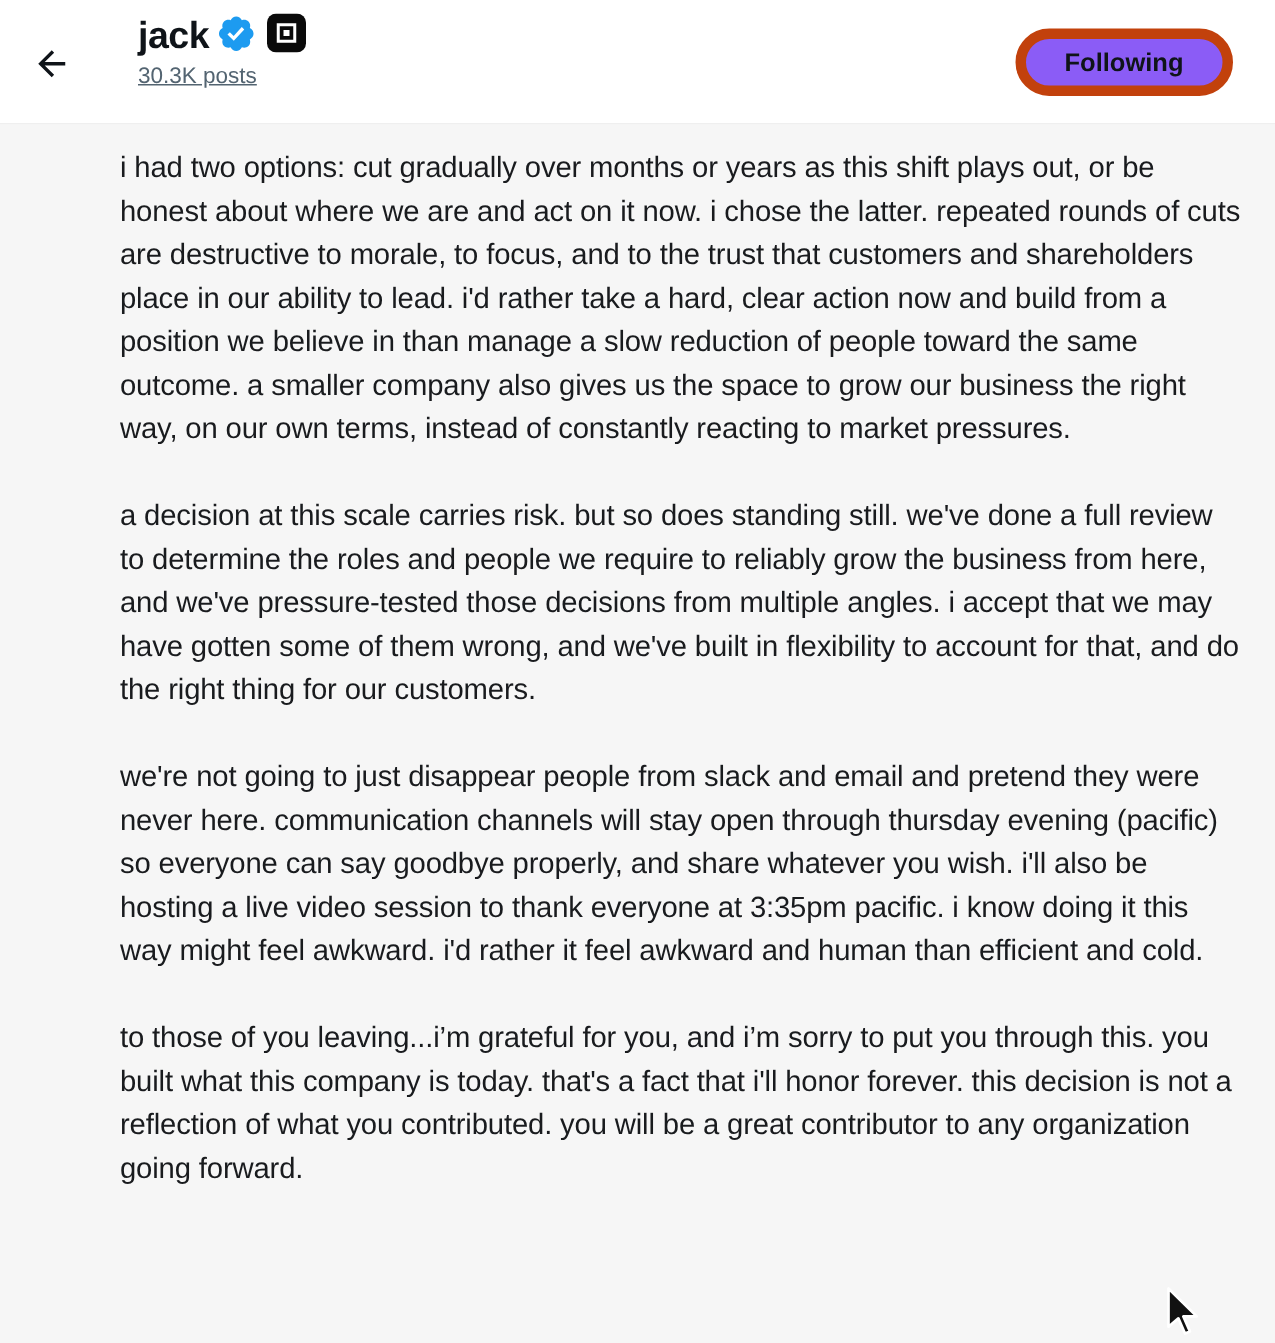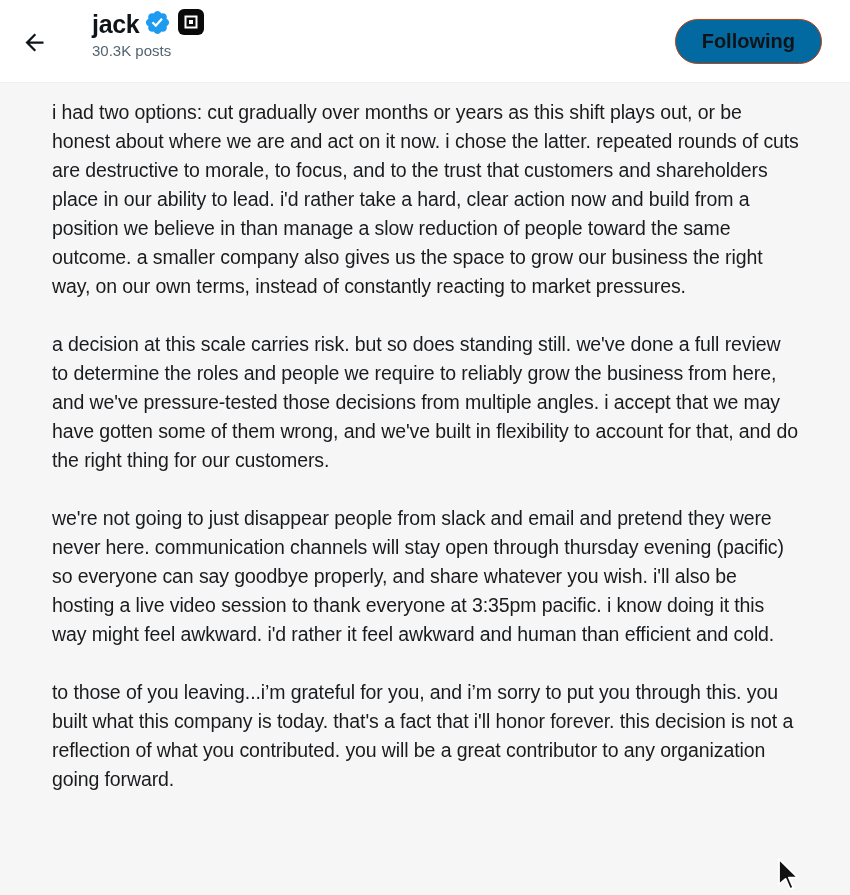--- a/index.html
+++ b/index.html
@@ -57,40 +57,41 @@
   }
   .square-badge {
     margin-left: 7px;
     display: inline-flex;
   }
   .posts-count {
     font-size: 15px;
     color: #536471;
     margin-top: 3px;
     line-height: 18px;
+    text-decoration: underline;
   }
   .following-btn {
     margin-left: auto;
     margin-top: 19px;
     height: 45px;
     min-width: 140px;
     padding: 0 26px;
     border-radius: 9999px;
-    border: 1px solid #c2410c;
-    background: #0369a1;
+    border: 7px solid #c2410c;
+    background: #8b5cf6;
     font-family: inherit;
     font-weight: 700;
-    font-size: 20px;
+    font-size: 17px;
     color: #0f1419;
     cursor: pointer;
   }
 
   
   .post-body {
-    padding: 15px 24px 0 52px;
+    padding: 15px 24px 0 80px;
   }
   .post-paragraph {
     width: 748px;
     margin: 0 0 29px 0;
     font-size: 19.5px;
     line-height: 29px;
     color: #191b1e;
     letter-spacing: -0.1px;
   }
 

